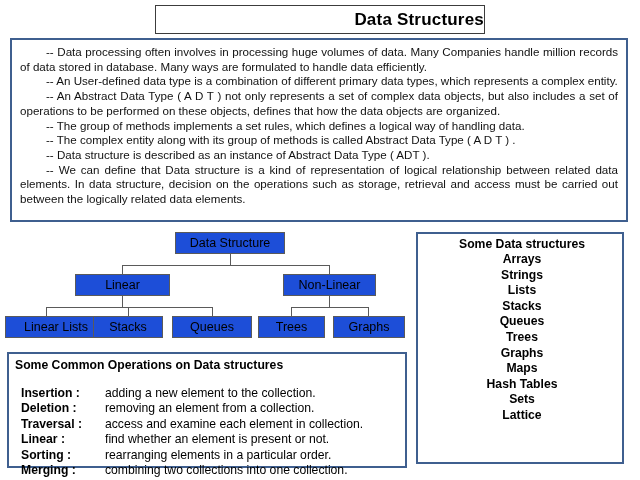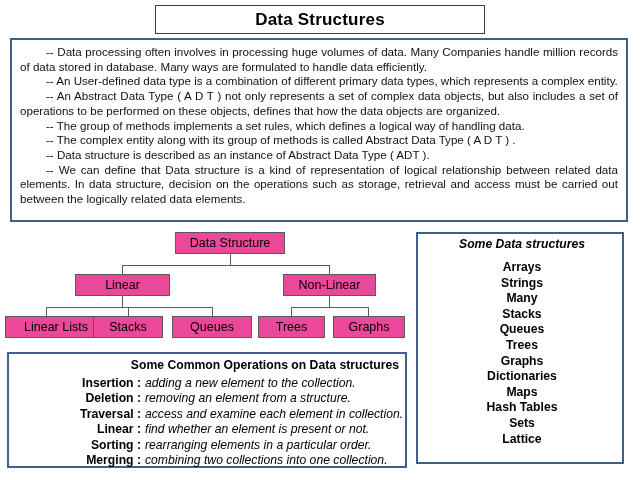--- a/index.html
+++ b/index.html
@@ -20,21 +20,21 @@
   #title-box {
     position: absolute;
     left: 155px;
     top: 5px;
     width: 330px;
     height: 29px;
     border: 1px solid #3c3c3c;
     background: #ffffff;
     display: flex;
     align-items: center;
-    justify-content: center;
+    justify-content: flex-end;
     box-sizing: border-box;
   }
   #title-text {
     font-size: 17px;
     font-weight: bold;
     letter-spacing: 0.2px;
   }
 
   
   #intro-box {
@@ -61,21 +61,21 @@
   #tree-diagram {
     position: absolute;
     left: 0px;
     top: 225px;
     width: 410px;
     height: 120px;
   }
   .node {
     position: absolute;
     border: 1px solid #5a5a5a;
-    background: #ec4899;
+    background: #1d4ed8;
     box-sizing: border-box;
     display: flex;
     align-items: center;
     justify-content: center;
     font-size: 12.5px;
     color: #000000;
     white-space: nowrap;
     height: 22px;
   }
   .connector {
@@ -91,63 +91,60 @@
     left: 7px;
     top: 352px;
     width: 400px;
     height: 116px;
     border: 2px solid #3f5f8f;
     background: #ffffff;
     box-sizing: border-box;
     padding: 4px 6px;
   }
   #operations-title {
-    text-align: right;
-    font-size: 12.2px;
-    font-weight: bold;
-    margin-bottom: 4px;
+    text-align: left;
+    font-size: 12.2px;
+    font-weight: bold;
+    margin-bottom: 14px;
   }
   .op-row {
     display: flex;
     font-size: 12.2px;
     line-height: 15.4px;
     white-space: nowrap;
   }
   .op-label {
     font-weight: bold;
     width: 86px;
     flex: 0 0 86px;
-    text-align: right;
+    text-align: left;
     padding-left: 6px;
     box-sizing: border-box;
-    margin-left: 40px;
   }
   .op-desc {
     padding-left: 4px;
-    font-style: italic;
   }
 
   
   #ds-list-box {
     position: absolute;
     left: 416px;
     top: 232px;
     width: 208px;
     height: 232px;
     border: 2px solid #3f5f8f;
     background: #ffffff;
     box-sizing: border-box;
     padding: 3px 4px 3px 8px;
   }
   #ds-list-title {
     text-align: center;
     font-size: 12.2px;
     font-weight: bold;
-    margin-bottom: 9px;
-    font-style: italic;
+    margin-bottom: 1px;
   }
   .ds-item {
     font-size: 12.2px;
     font-weight: bold;
     line-height: 15.6px;
     text-align: center;
   }
 </style>
 </head>
 <body>
@@ -202,21 +199,21 @@
 
 <div id="operations-box">
   <div id="operations-title">Some Common Operations on Data structures</div>
 
   <div class="op-row">
     <span class="op-label">Insertion :</span>
     <span class="op-desc">adding a new element to the collection.</span>
   </div>
   <div class="op-row">
     <span class="op-label">Deletion :</span>
-    <span class="op-desc">removing an element from a structure.</span>
+    <span class="op-desc">removing an element from a collection.</span>
   </div>
   <div class="op-row">
     <span class="op-label">Traversal :</span>
     <span class="op-desc">access and examine each element in collection.</span>
   </div>
   <div class="op-row">
     <span class="op-label">Linear :</span>
     <span class="op-desc">find whether an element is present or not.</span>
   </div>
   <div class="op-row">
@@ -226,23 +223,22 @@
   <div class="op-row">
     <span class="op-label">Merging :</span>
     <span class="op-desc">combining two collections into one collection.</span>
   </div>
 </div>
 
 <div id="ds-list-box">
   <div id="ds-list-title">Some Data structures</div>
   <div class="ds-item">Arrays</div>
   <div class="ds-item">Strings</div>
-  <div class="ds-item">Many</div>
+  <div class="ds-item">Lists</div>
   <div class="ds-item">Stacks</div>
   <div class="ds-item">Queues</div>
   <div class="ds-item">Trees</div>
   <div class="ds-item">Graphs</div>
-  <div class="ds-item">Dictionaries</div>
   <div class="ds-item">Maps</div>
   <div class="ds-item">Hash Tables</div>
   <div class="ds-item">Sets</div>
   <div class="ds-item">Lattice</div>
 </div>
 
 </body></html>

